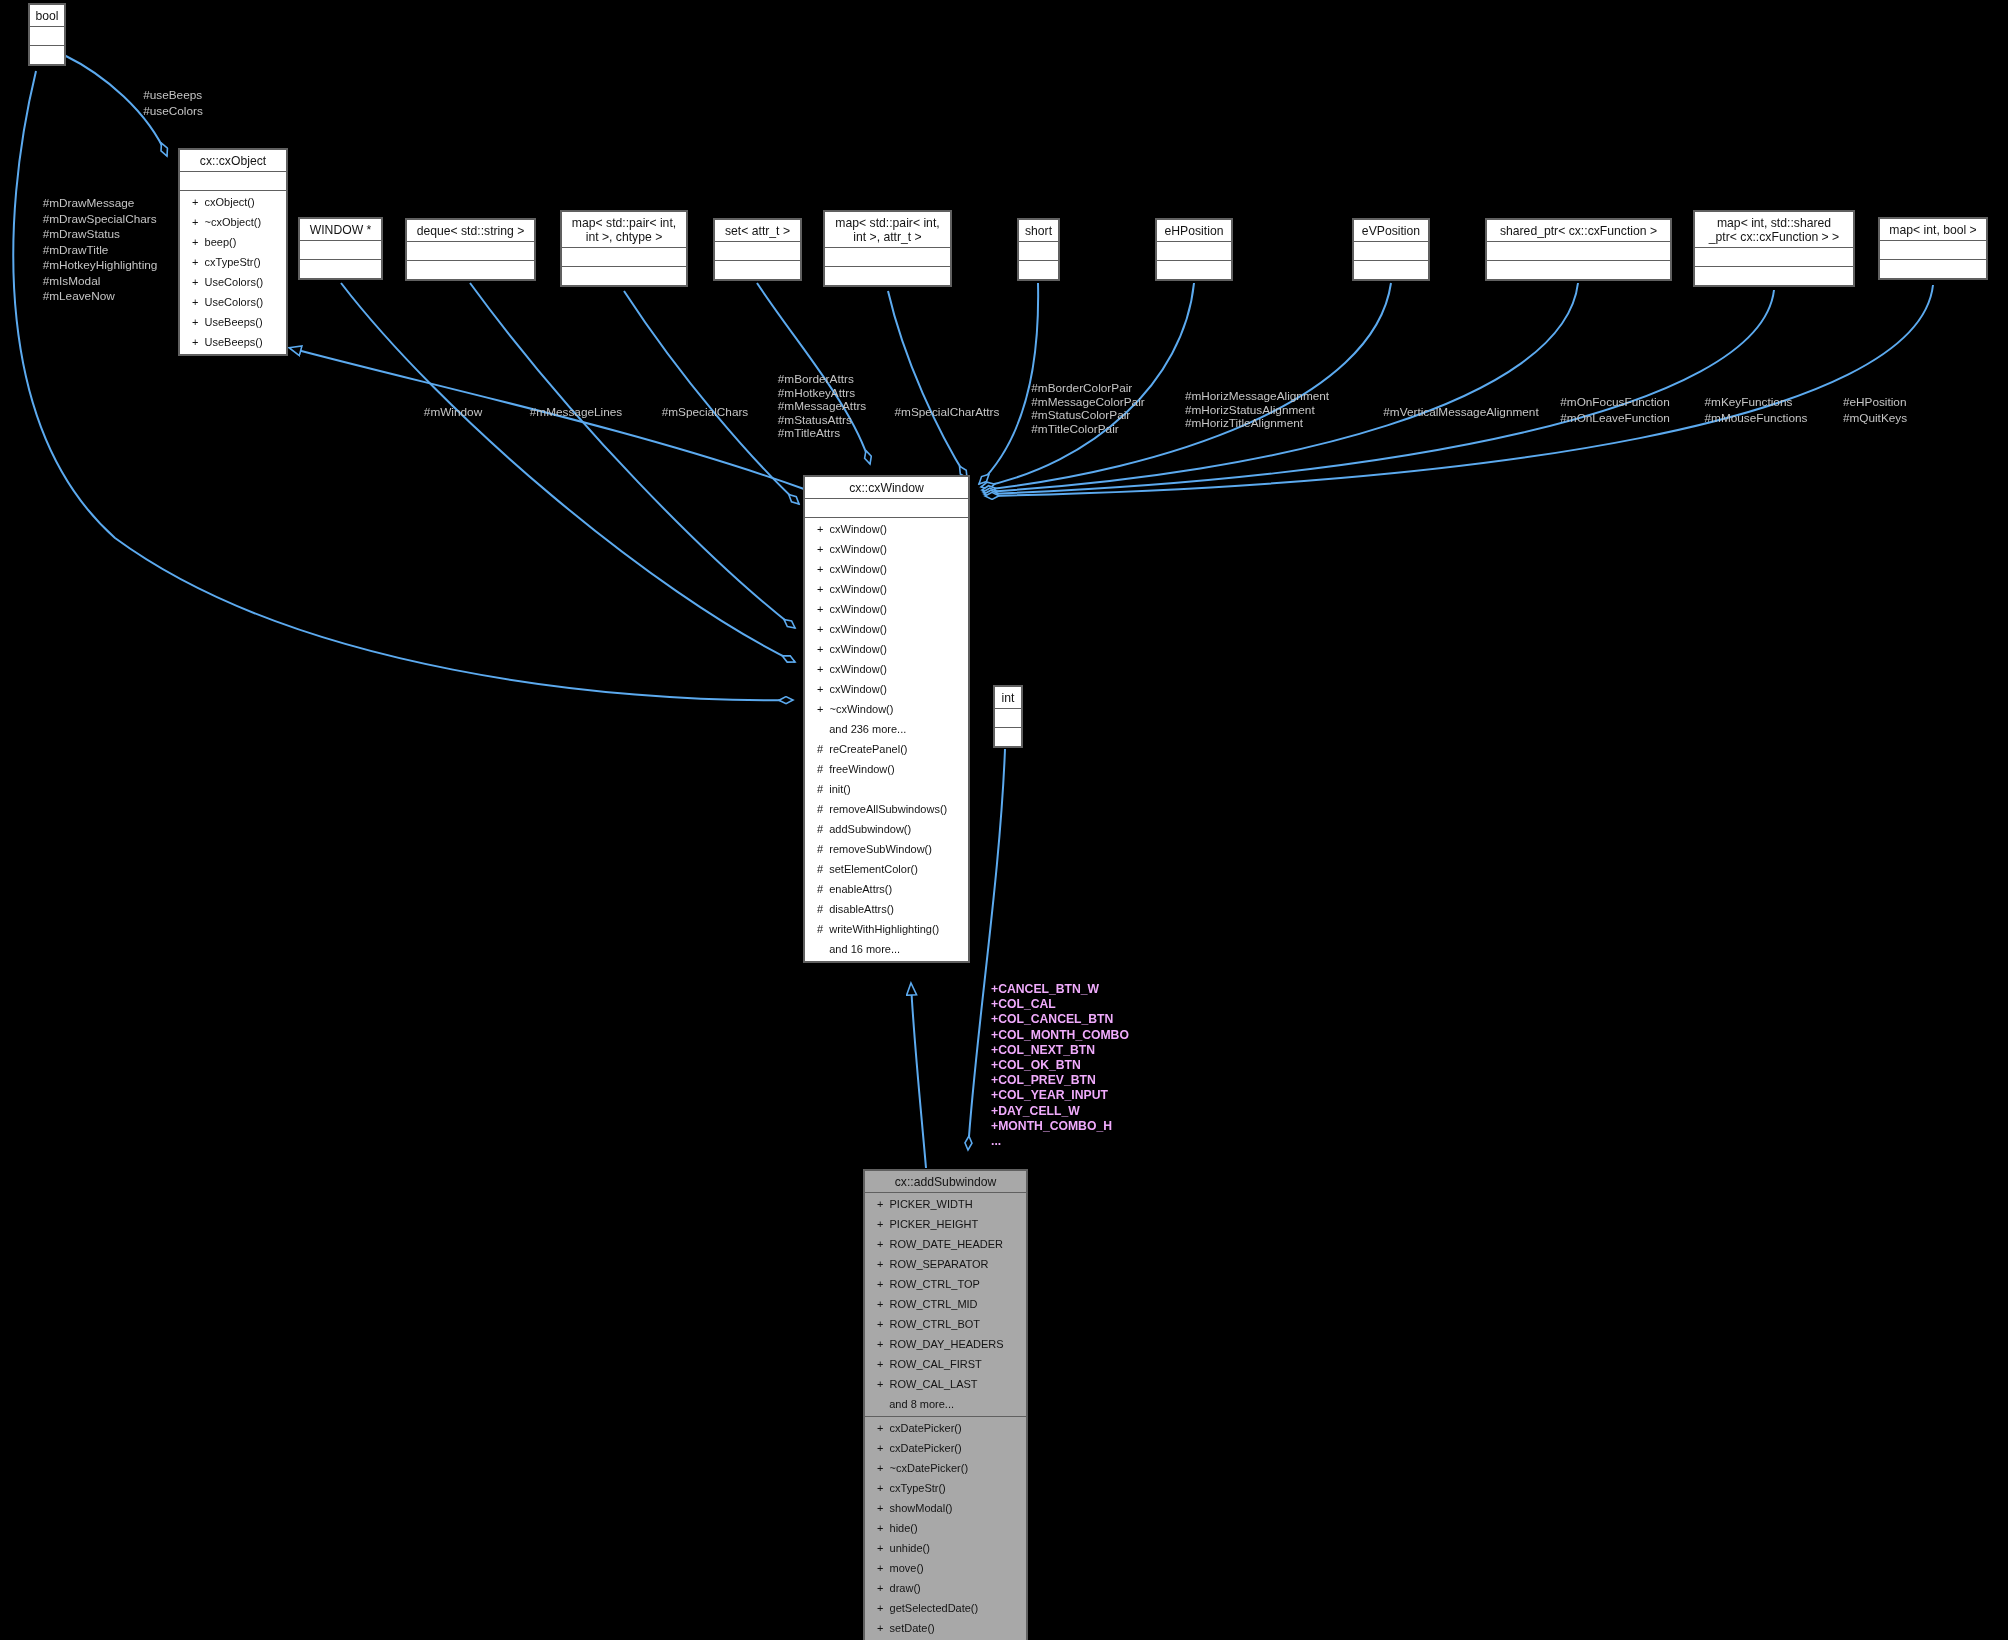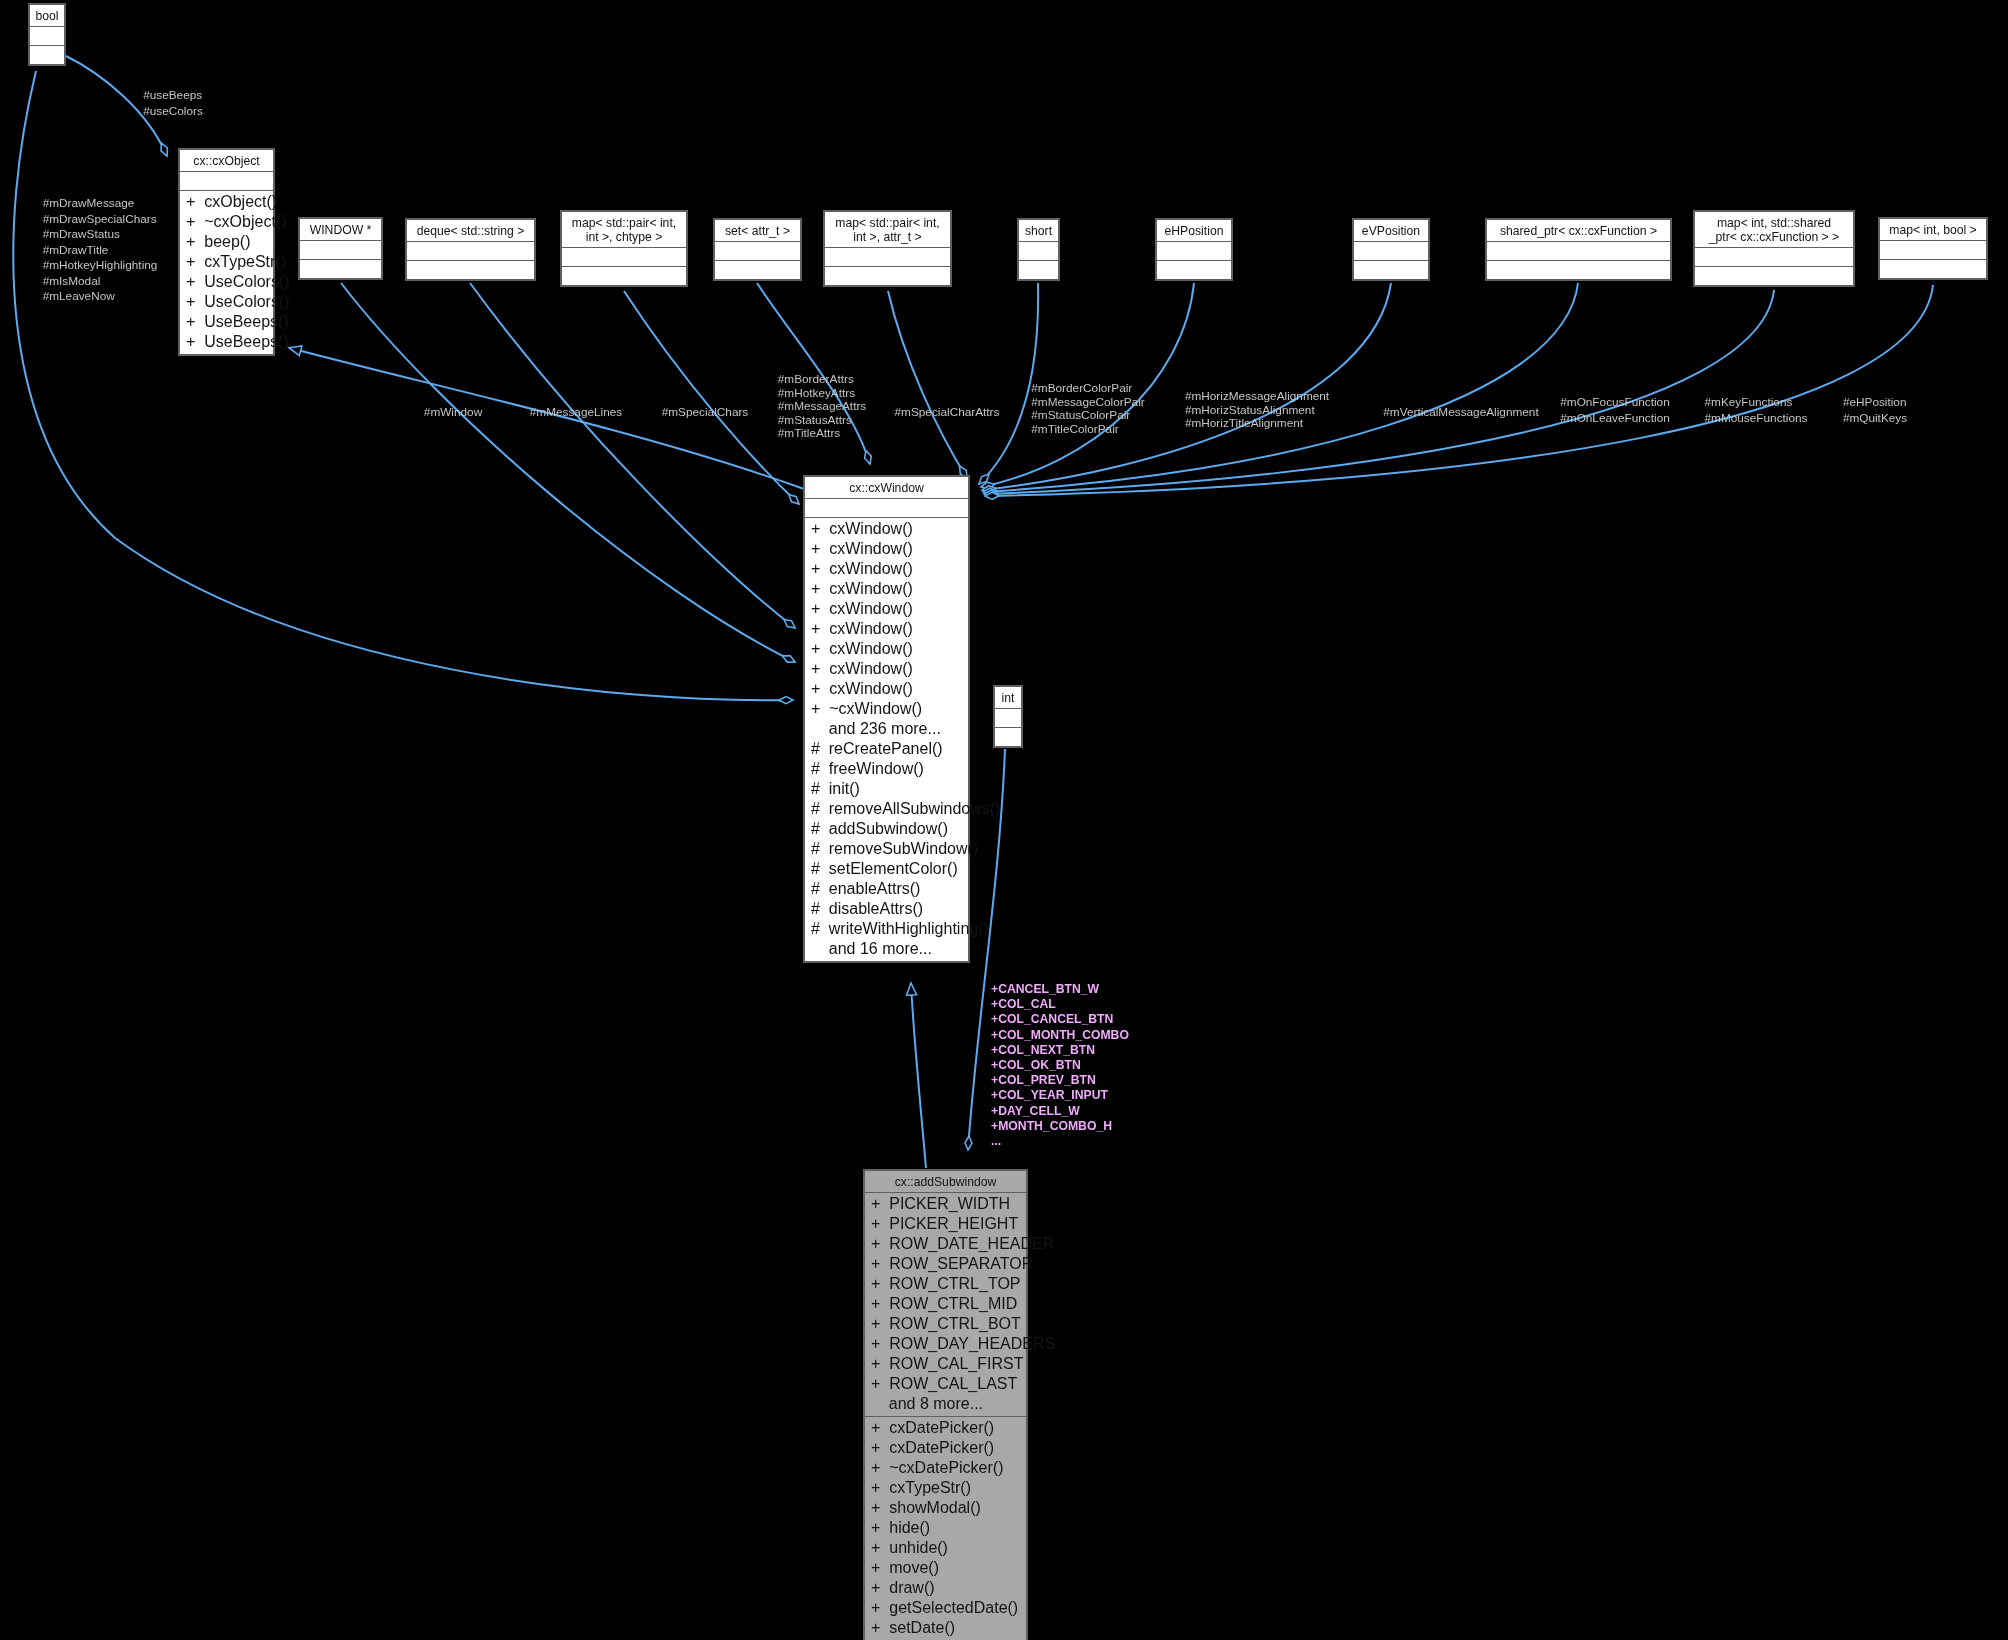--- a/index.html
+++ b/index.html
@@ -14,21 +14,21 @@
   .mk-fill{fill:#000;stroke:var(--edge);stroke-width:1.6;}
 
   
   .ubox{position:absolute;box-sizing:border-box;background:var(--boxfill);
         border:2px solid var(--boxborder);color:var(--boxtext);font-size:12.2px;line-height:1;}
   .ubox .title{text-align:center;padding:4px 2px 3px;border-bottom:1px solid var(--boxborder);
                white-space:pre-line;line-height:14px;}
   .ubox .erow{height:18px;border-bottom:1px solid var(--boxborder);}
   .ubox .erow.last{border-bottom:none;}
   .members{padding:1px 0 2px;}
-  .mrow{white-space:pre;line-height:20px;padding-left:6px;font-size:16px;}
+  .mrow{white-space:pre;line-height:20px;padding-left:12px;font-size:11px;}
   .gray{background:var(--grayfill);}
   .sep-top{border-top:1px solid var(--boxborder);}
 
   
   .elabel{position:absolute;transform:translateX(-50%);color:var(--label);
           font-size:11.8px;}
   .elabel .lline{line-height:13.5px;white-space:pre;}
   .elabel.wide .lline{line-height:15.5px;}
   .elabel.consts{color:#f0abfc;font-weight:bold;font-size:12.2px;}
   .elabel.consts .lline{line-height:15.2px;}
@@ -140,21 +140,21 @@
     <div class="erow"></div>
     <div class="erow last"></div>
   </div>
 
   <div class="ubox" style="left:993px;top:685px;width:30px">
     <div class="title">int</div>
     <div class="erow"></div>
     <div class="erow last"></div>
   </div>
 
-  <div class="ubox" style="left:178px;top:148px;width:97px">
+  <div class="ubox" style="left:178px;top:148px;width:110px">
     <div class="title">cx::cxObject</div>
     <div class="erow"></div>
     <div class="members sep-top" style="margin-top:-1px">
         <div class="mrow">+  cxObject()</div>
         <div class="mrow">+  ~cxObject()</div>
         <div class="mrow">+  beep()</div>
         <div class="mrow">+  cxTypeStr()</div>
         <div class="mrow">+  UseColors()</div>
         <div class="mrow">+  UseColors()</div>
         <div class="mrow">+  UseBeeps()</div>

